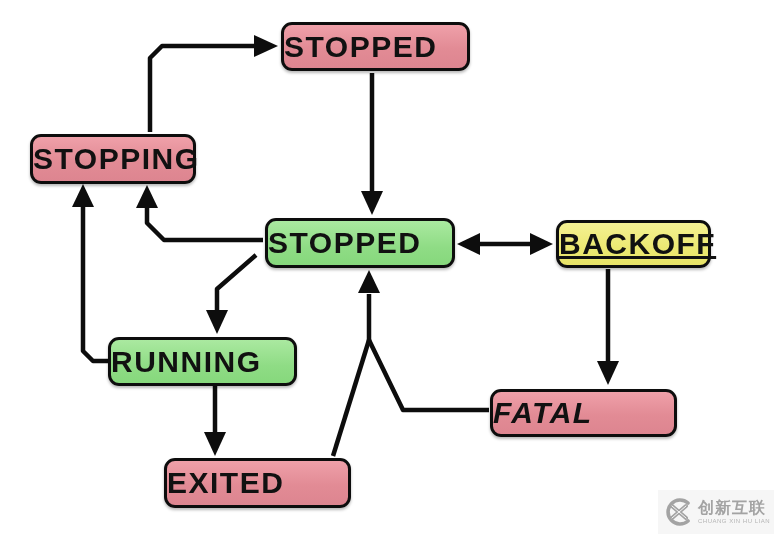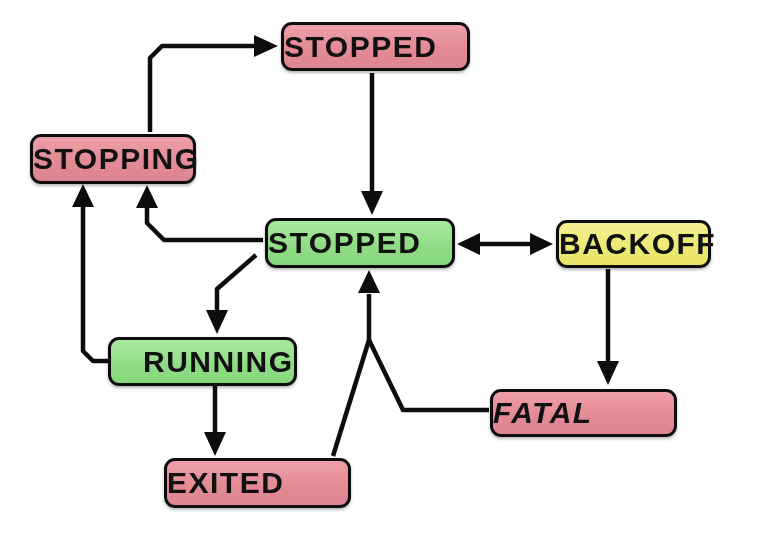--- a/index.html
+++ b/index.html
@@ -19,22 +19,22 @@
     box-shadow:0 2px 3px rgba(0,0,0,0.28);
     box-sizing:border-box;
   }
   .pink  {background:linear-gradient(180deg,#efa0a9 0%,#e28b95 55%,#dd8590 100%);}
   .green {background:linear-gradient(180deg,#aae9a0 0%,#8fdc85 60%,#86d87c 100%);}
   .yellow{background:linear-gradient(180deg,#f4f192 0%,#ece872 60%,#e8e468 100%);}
 
   #n-stopped {left:281px;top:22px; width:189px;height:49px;}
   #n-stopping{left:30px; top:134px;width:166px;height:50px;}
   #n-starting{left:265px;top:218px;width:190px;height:50px;}
-  #n-backoff {left:556px;top:220px;width:155px;height:48px;}
-  #n-running {left:108px;top:337px;width:189px;height:49px;padding-left:32px;}
+  #n-backoff {left:556px;top:220px;width:155px;height:48px;text-decoration:underline;}
+  #n-running {left:108px;top:337px;width:189px;height:49px;}
   #n-fatal   {left:490px;top:389px;width:187px;height:48px;font-style:italic;}
   #n-exited  {left:164px;top:458px;width:187px;height:50px;}
 
   .wire{fill:none;stroke:#0d0d0d;stroke-width:4.5;stroke-linejoin:round;stroke-linecap:butt;}
   .head{fill:#0d0d0d;stroke:none;}
 
   .watermark{
     position:absolute;right:2px;bottom:2px;width:116px;height:44px;
     background:#f6f6f6;display:flex;align-items:center;gap:4px;
     padding:2px 4px;box-sizing:border-box;
@@ -98,14 +98,25 @@
   <div id="n-running" class="state green">
       <span>RUNNING</span>
     </div>
   <div id="n-fatal" class="state pink">
       <span>FATAL</span>
     </div>
   <div id="n-exited" class="state pink">
       <span>EXITED</span>
     </div>
 
+  <div class="watermark">
+    <svg width="32" height="32" viewBox="0 0 32 32">
+      <path d="M 26 7 A 12 12 0 1 0 26 25" fill="none" stroke="#a3a3a3" stroke-width="3.6" stroke-linecap="round"></path>
+      <path d="M 10 10 L 24 22 M 24 10 L 10 22" fill="none" stroke="#a3a3a3" stroke-width="4" stroke-linecap="round"></path>
+      <path d="M 10 10 L 24 22 M 24 10 L 10 22" fill="none" stroke="#f6f6f6" stroke-width="1" stroke-linecap="round"></path>
+    </svg>
+    <div class="wm-text">
+      <span class="wm-name">创新互联</span>
+      <span class="wm-sub">CHUANG XIN HU LIAN</span>
+    </div>
+  </div>
 
 </div>
 
 </body></html>

